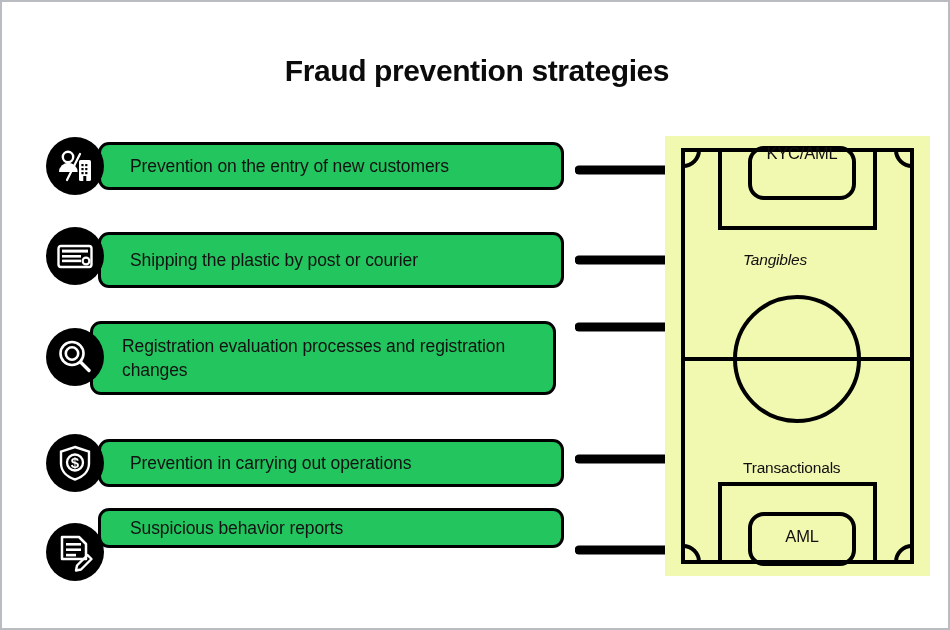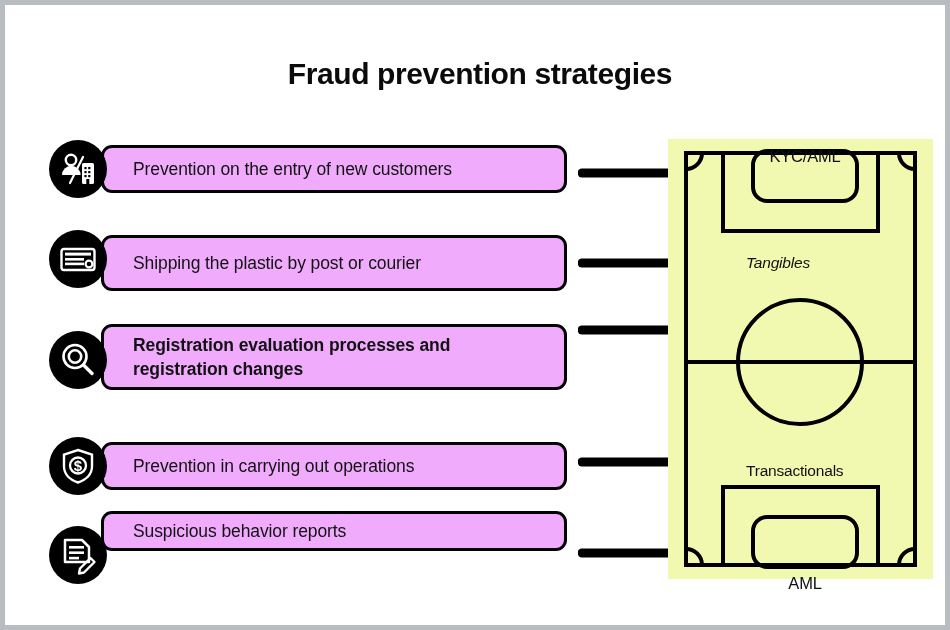--- a/index.html
+++ b/index.html
@@ -9,21 +9,21 @@
     background: #ffffff;
   }
   body {
     font-family: "Liberation Sans", sans-serif;
   }
   #canvas {
     position: relative;
     width: 950px;
     height: 630px;
     background: #ffffff;
-    border: 5px solid #a21caf;
+    border: 2px solid #a21caf;
     box-sizing: border-box;
     overflow: hidden;
   }
 
   
   #title {
     position: absolute;
     left: 0;
     top: 52px;
     width: 950px;
@@ -36,21 +36,21 @@
 
   
   .row {
     position: absolute;
     left: 44px;
   }
   .row-box {
     position: absolute;
     left: 52px;
     top: 0;
-    background: #f0abfc;
+    background: #22c55e;
     border: 3px solid #000000;
     border-radius: 11px;
     box-sizing: border-box;
     display: flex;
     align-items: center;
   }
   .row-label {
     font-size: 17.5px;
     color: #121212;
     line-height: 1.38;
@@ -150,21 +150,21 @@
     <svg width="40" height="40" viewBox="0 0 40 40">
       <rect x="3.5" y="10" width="33" height="21" rx="2.4" fill="none" stroke="#fff" stroke-width="2.4"></rect>
       <rect x="7" y="13.6" width="26" height="3" fill="#fff"></rect>
       <rect x="7" y="19" width="19" height="2.6" fill="#fff"></rect>
       <rect x="7" y="23.6" width="19" height="2.6" fill="#fff"></rect>
       <circle cx="31" cy="25" r="3.4" fill="none" stroke="#fff" stroke-width="2.2"></circle>
     </svg>
         </div>
       </div>
       <div class="row" style="left: 0px; top: 0px; position: absolute;">
-        <div class="row-box" style="left: 96px; top: 319px; width: 466px; height: 66px; font-weight: bold;">
+        <div class="row-box" style="left: 88px; top: 319px; width: 466px; height: 74px;">
           <div class="row-label">Registration evaluation processes and registration changes</div>
         </div>
         <div class="row-icon" style="left: 44px; top: 326px; position: absolute;">
     <svg width="40" height="40" viewBox="0 0 40 40">
       <circle cx="17" cy="16.5" r="11.5" fill="none" stroke="#fff" stroke-width="2.6"></circle>
       <circle cx="17" cy="16.5" r="6.2" fill="none" stroke="#fff" stroke-width="2.6"></circle>
       <line x1="25.5" y1="25" x2="34" y2="33.5" stroke="#fff" stroke-width="3.4" stroke-linecap="round"></line>
     </svg>
         </div>
       </div>
@@ -250,21 +250,21 @@
         <path d="M 247 410 A 16 16 0 0 0 231 426" stroke="#000000"></path>
 
         <rect x="85" y="12" width="104" height="50" rx="14" ry="14" stroke="#000000"></rect>
 
         <rect x="85" y="378" width="104" height="50" rx="14" ry="14" stroke="#000000"></rect>
       </g>
     </svg>
 
     <div class="pitch-pill-label" style="left:85px; top:8px; width:104px;">KYC/AML</div>
 
-    <div class="pitch-pill-label" style="left:85px; top:391px; width:104px;margin-top:44px;">AML</div>
+    <div class="pitch-pill-label" style="left:85px; top:391px; width:104px;">AML</div>
 
 
     <div class="pitch-label" style="left:78px; top:115px;font-style:italic;">Tangibles</div>
 
     <div class="pitch-label" style="left:78px; top:323px;">Transactionals</div>
   </div>
 
 </div>
 
 </body></html>

